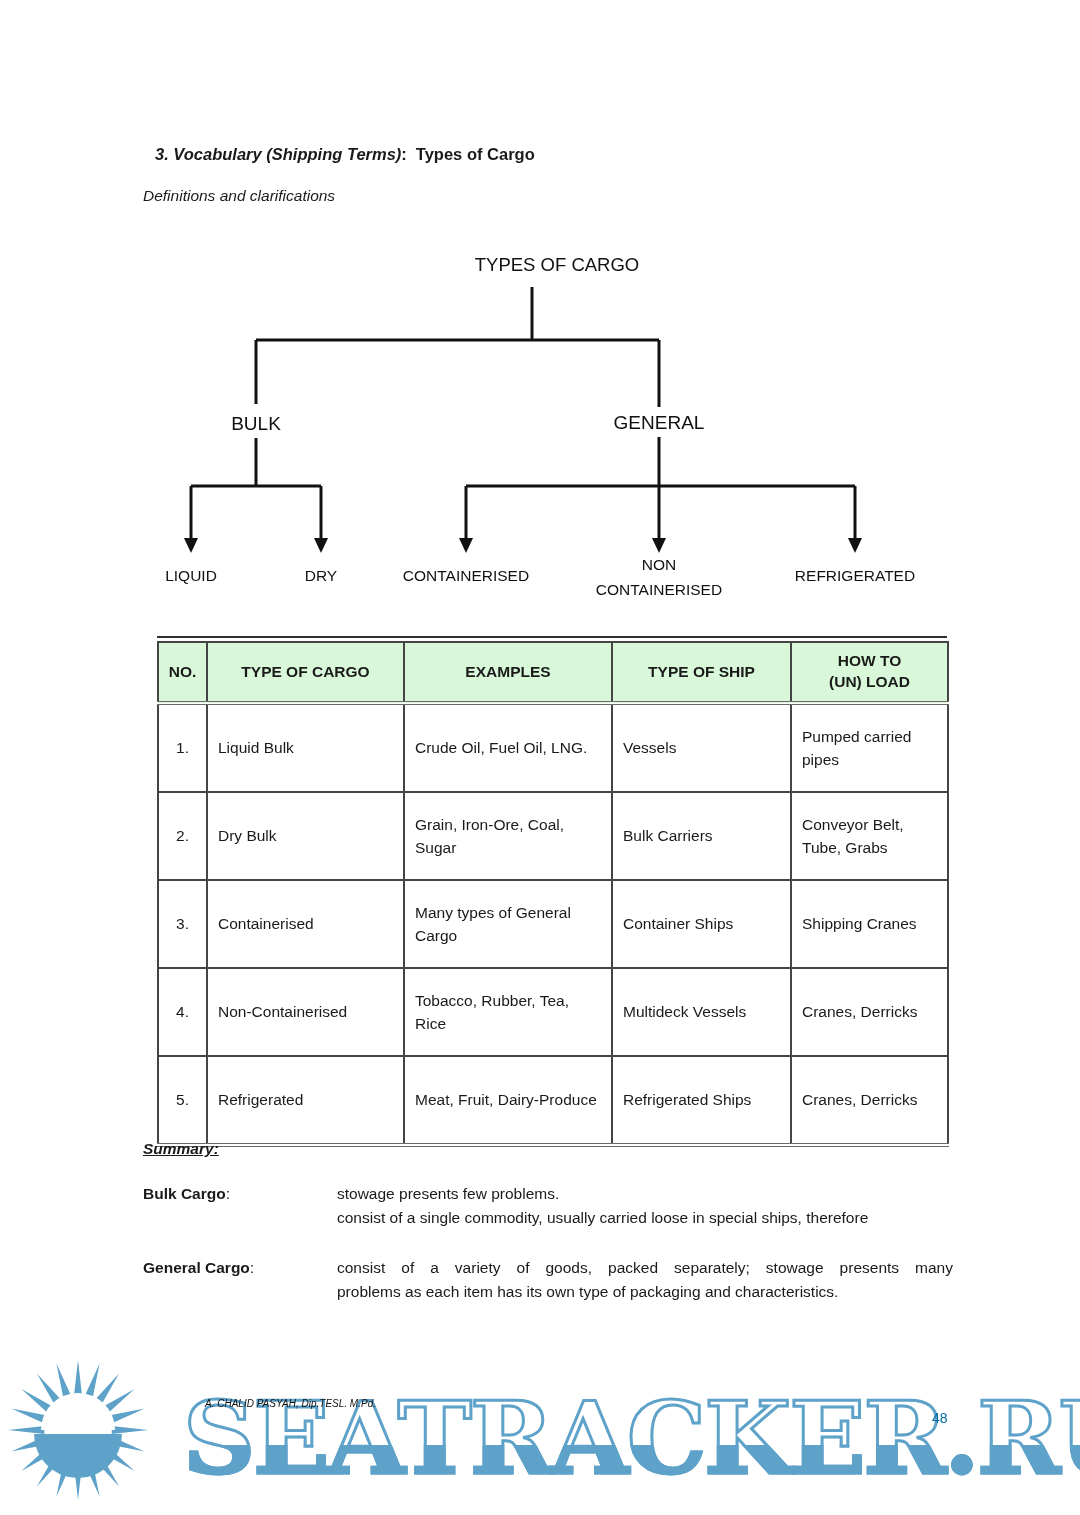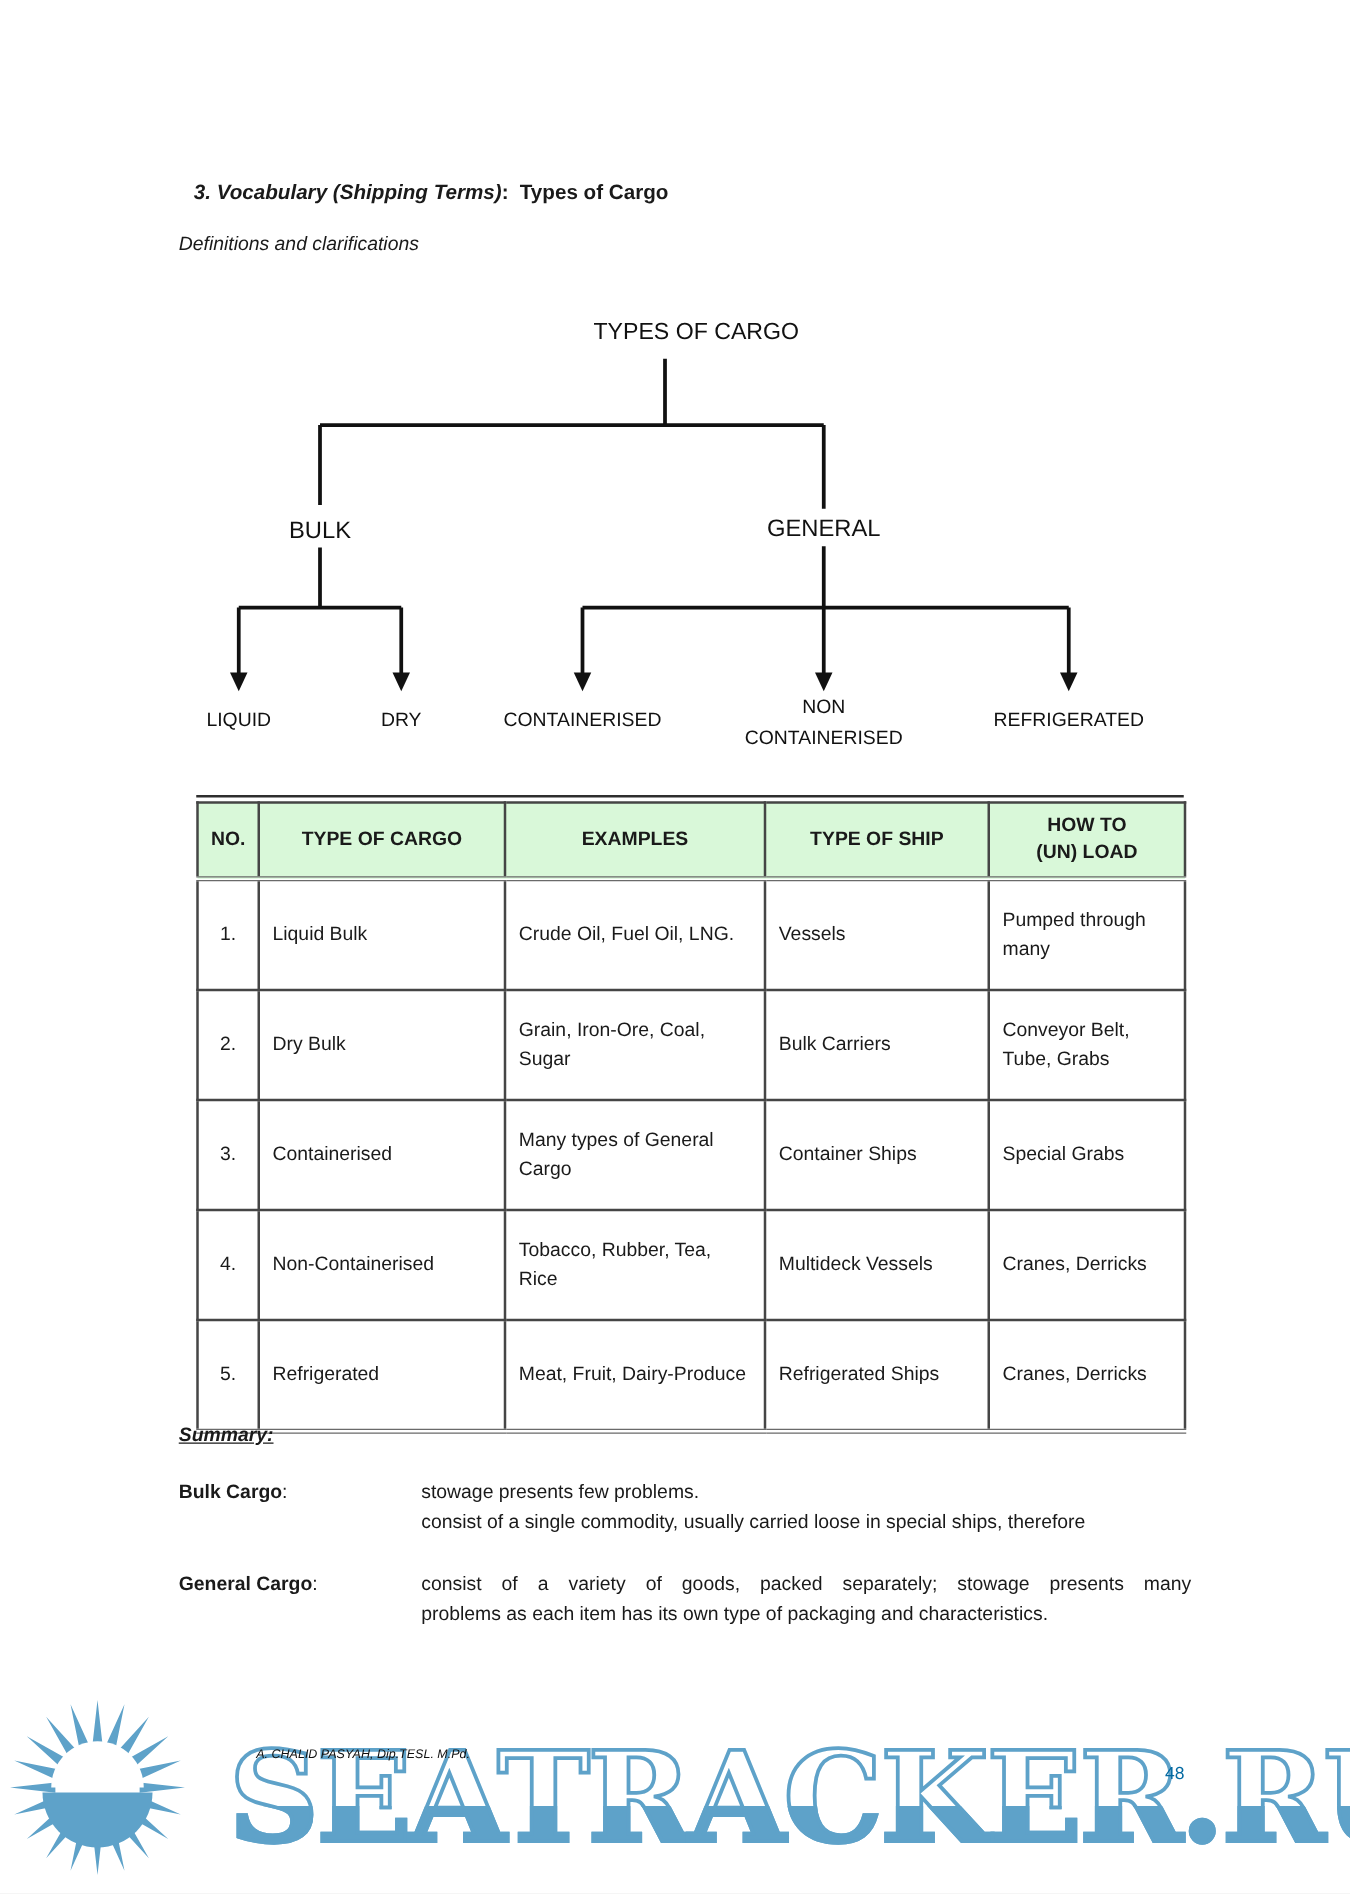--- a/index.html
+++ b/index.html
@@ -128,35 +128,35 @@
           <th>HOW TO
 (UN) LOAD</th>
         </tr>
       </thead>
       <tbody>
         <tr>
           <td class="no">1.</td>
           <td>Liquid Bulk</td>
           <td>Crude Oil, Fuel Oil, LNG.</td>
           <td>Vessels</td>
-          <td>Pumped through many</td>
+          <td>Pumped carried pipes</td>
         </tr>
         <tr>
           <td class="no">2.</td>
           <td>Dry Bulk</td>
           <td>Grain, Iron-Ore, Coal, Sugar</td>
           <td>Bulk Carriers</td>
           <td>Conveyor Belt, Tube, Grabs</td>
         </tr>
         <tr>
           <td class="no">3.</td>
           <td>Containerised</td>
           <td>Many types of General Cargo</td>
           <td>Container Ships</td>
-          <td>Special Grabs</td>
+          <td>Shipping Cranes</td>
         </tr>
         <tr>
           <td class="no">4.</td>
           <td>Non-Containerised</td>
           <td>Tobacco, Rubber, Tea, Rice</td>
           <td>Multideck Vessels</td>
           <td>Cranes, Derricks</td>
         </tr>
         <tr>
           <td class="no">5.</td>

